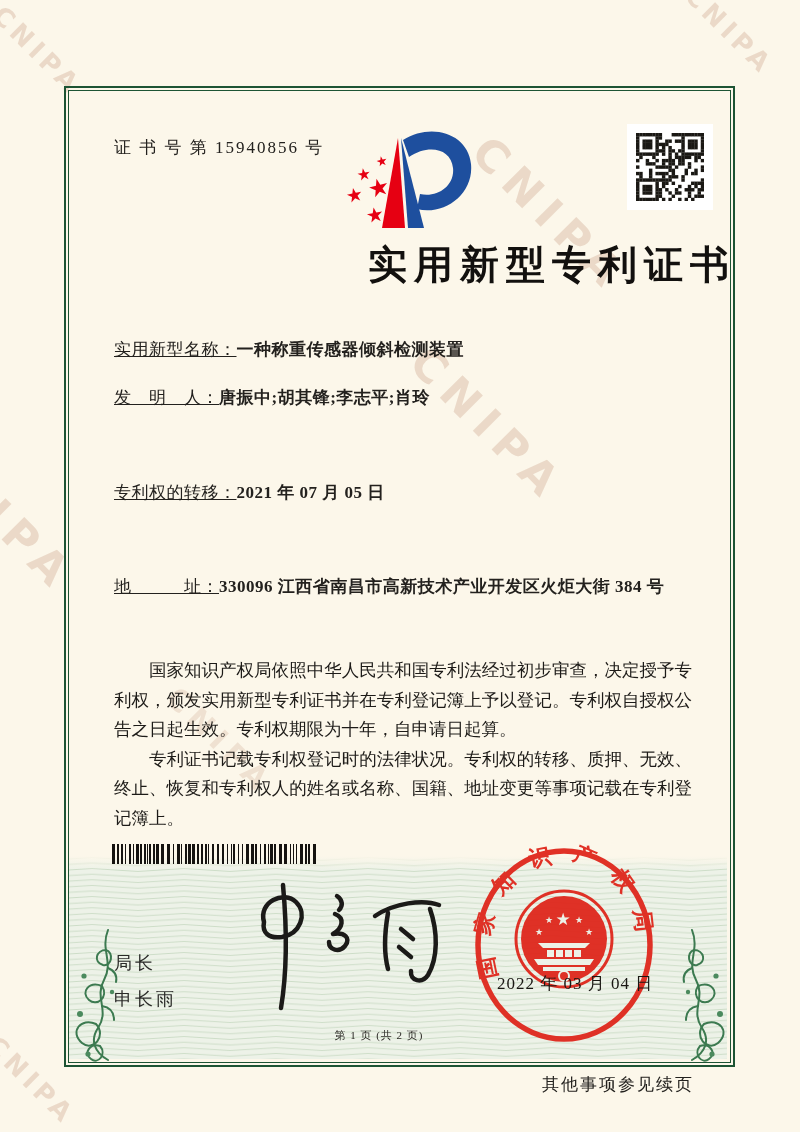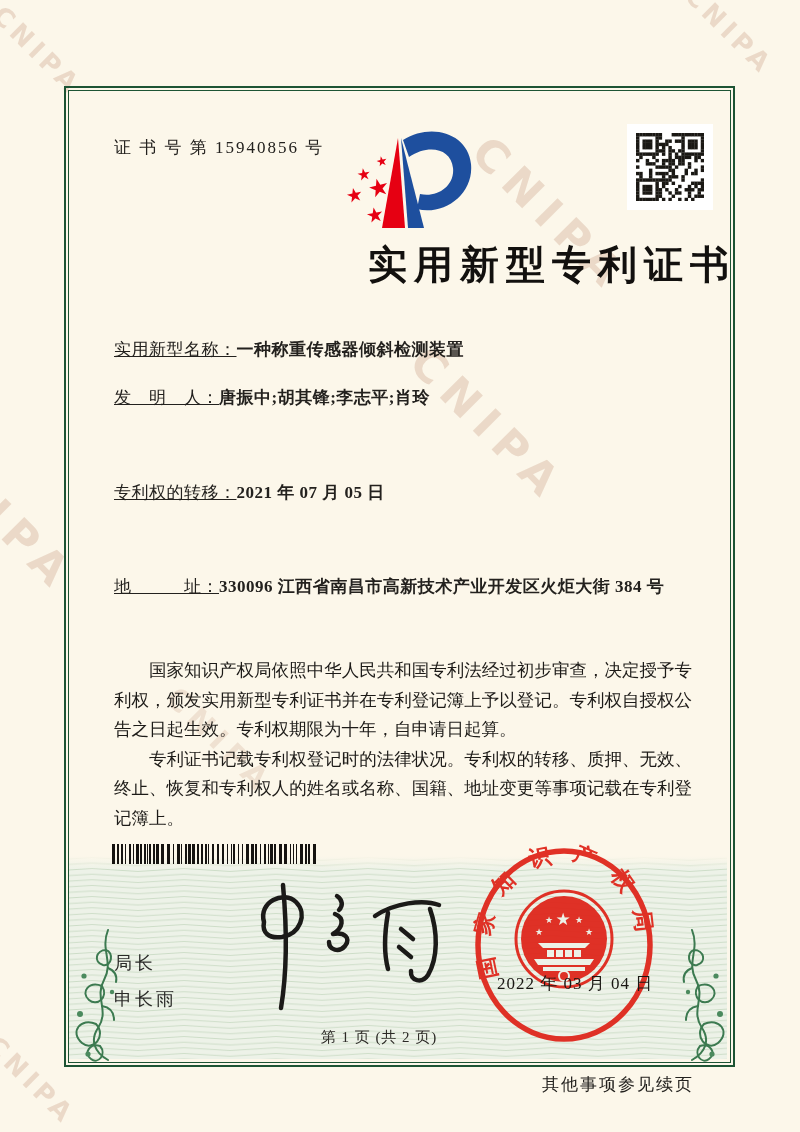--- a/index.html
+++ b/index.html
@@ -47,21 +47,21 @@
   .barcode{position:absolute;left:112px;top:844px;}
 
   .signer{position:absolute;left:114px;top:906px;font-family:"Liberation Sans","DejaVu Sans",sans-serif;
           font-size:18px;color:#2a2a28;letter-spacing:3px;line-height:36px;margin-top:39px;}
   .signature{position:absolute;left:238px;top:880px;}
 
   .seal{position:absolute;left:462px;top:842px;opacity:0.93;}
   .seal-date{position:absolute;left:497px;top:972px;font-size:17px;letter-spacing:1px;color:#191713;}
 
   .page-footer{position:absolute;left:64px;width:630px;top:1028px;text-align:center;
-               font-size:15px;color:#2c2a26;letter-spacing:1px;}
+               font-size:11px;color:#2c2a26;letter-spacing:1px;}
   .continuation{position:absolute;left:64px;width:630px;top:1073px;text-align:right;
                 font-size:17px;color:#23211e;letter-spacing:2px;}
 
   .ornament{position:absolute;z-index:4;}
   .ornament.right{transform:scaleX(-1);}
 </style>
 </head>
 <body>
 
 <div class="sheet">

